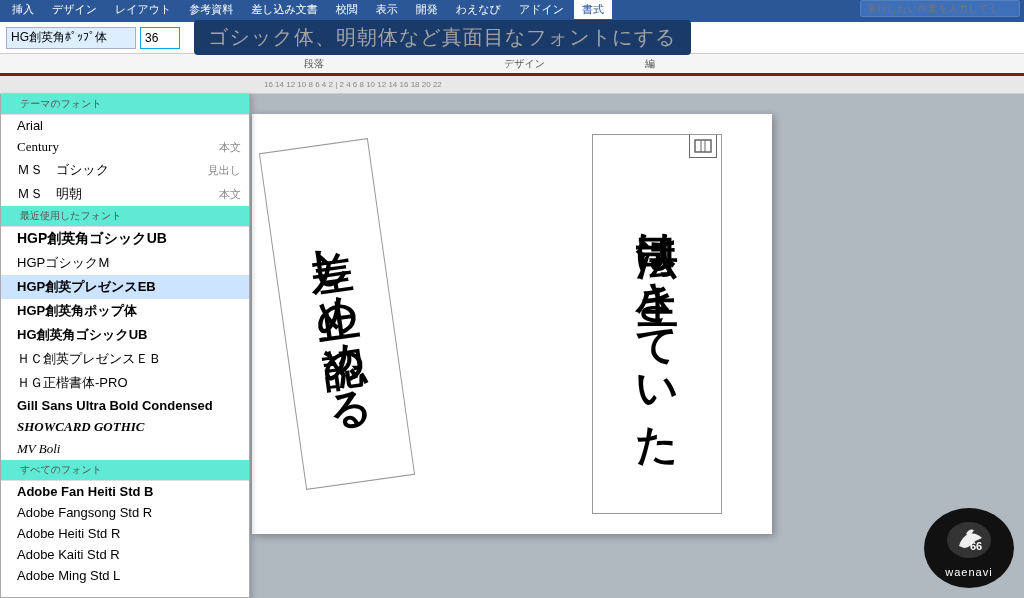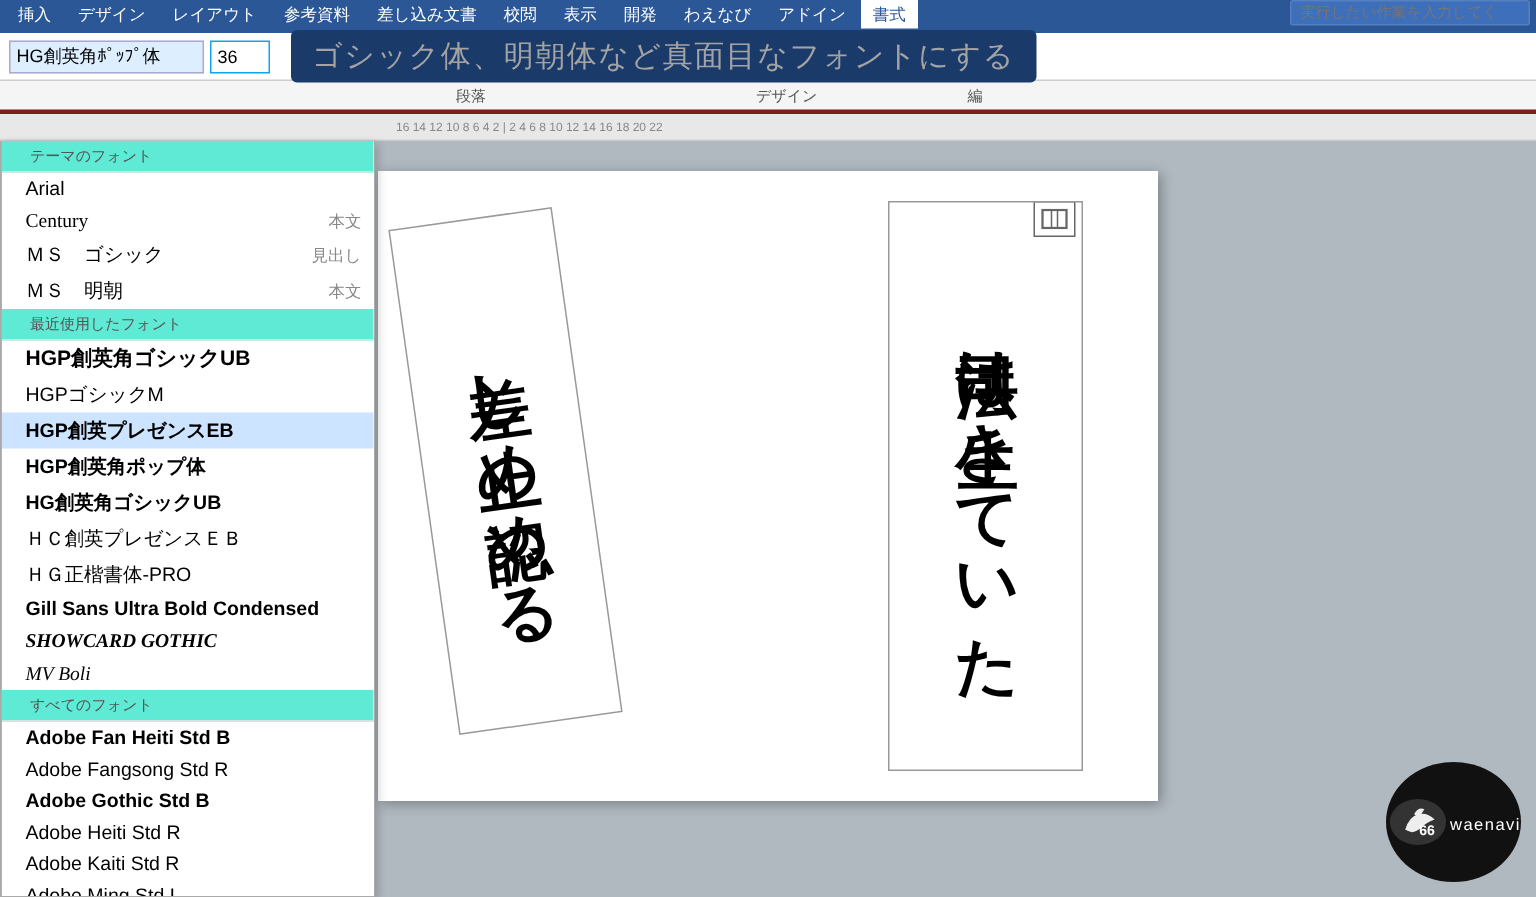--- a/index.html
+++ b/index.html
@@ -216,21 +216,21 @@
     
     .waenavi-logo {
       position: absolute;
       bottom: 10px;
       right: 10px;
       width: 90px;
       height: 80px;
       background: #111;
       border-radius: 50%;
       display: flex;
-      flex-direction: row;
+      flex-direction: column;
       align-items: center;
       justify-content: center;
       color: white;
       font-size: 9px;
     }
     .waenavi-text {
       font-size: 11px;
       letter-spacing: 1px;
       margin-top: 4px;
     }
@@ -324,23 +324,20 @@
     </div>
 
     <div class="font-section-header">すべてのフォント</div>
 
     <div class="font-item" style="font-weight:bold;">
       <span class="font-label">Adobe Fan Heiti Std B</span>
     </div>
     <div class="font-item">
       <span class="font-label">Adobe Fangsong Std R</span>
     </div>
-    <div class="font-item" style="font-weight:bold;">
-      <span class="font-label">Adobe Gothic Std B</span>
-    </div>
     <div class="font-item">
       <span class="font-label">Adobe Heiti Std R</span>
     </div>
     <div class="font-item">
       <span class="font-label">Adobe Kaiti Std R</span>
     </div>
     <div class="font-item">
       <span class="font-label">Adobe Ming Std L</span>
     </div>
 

